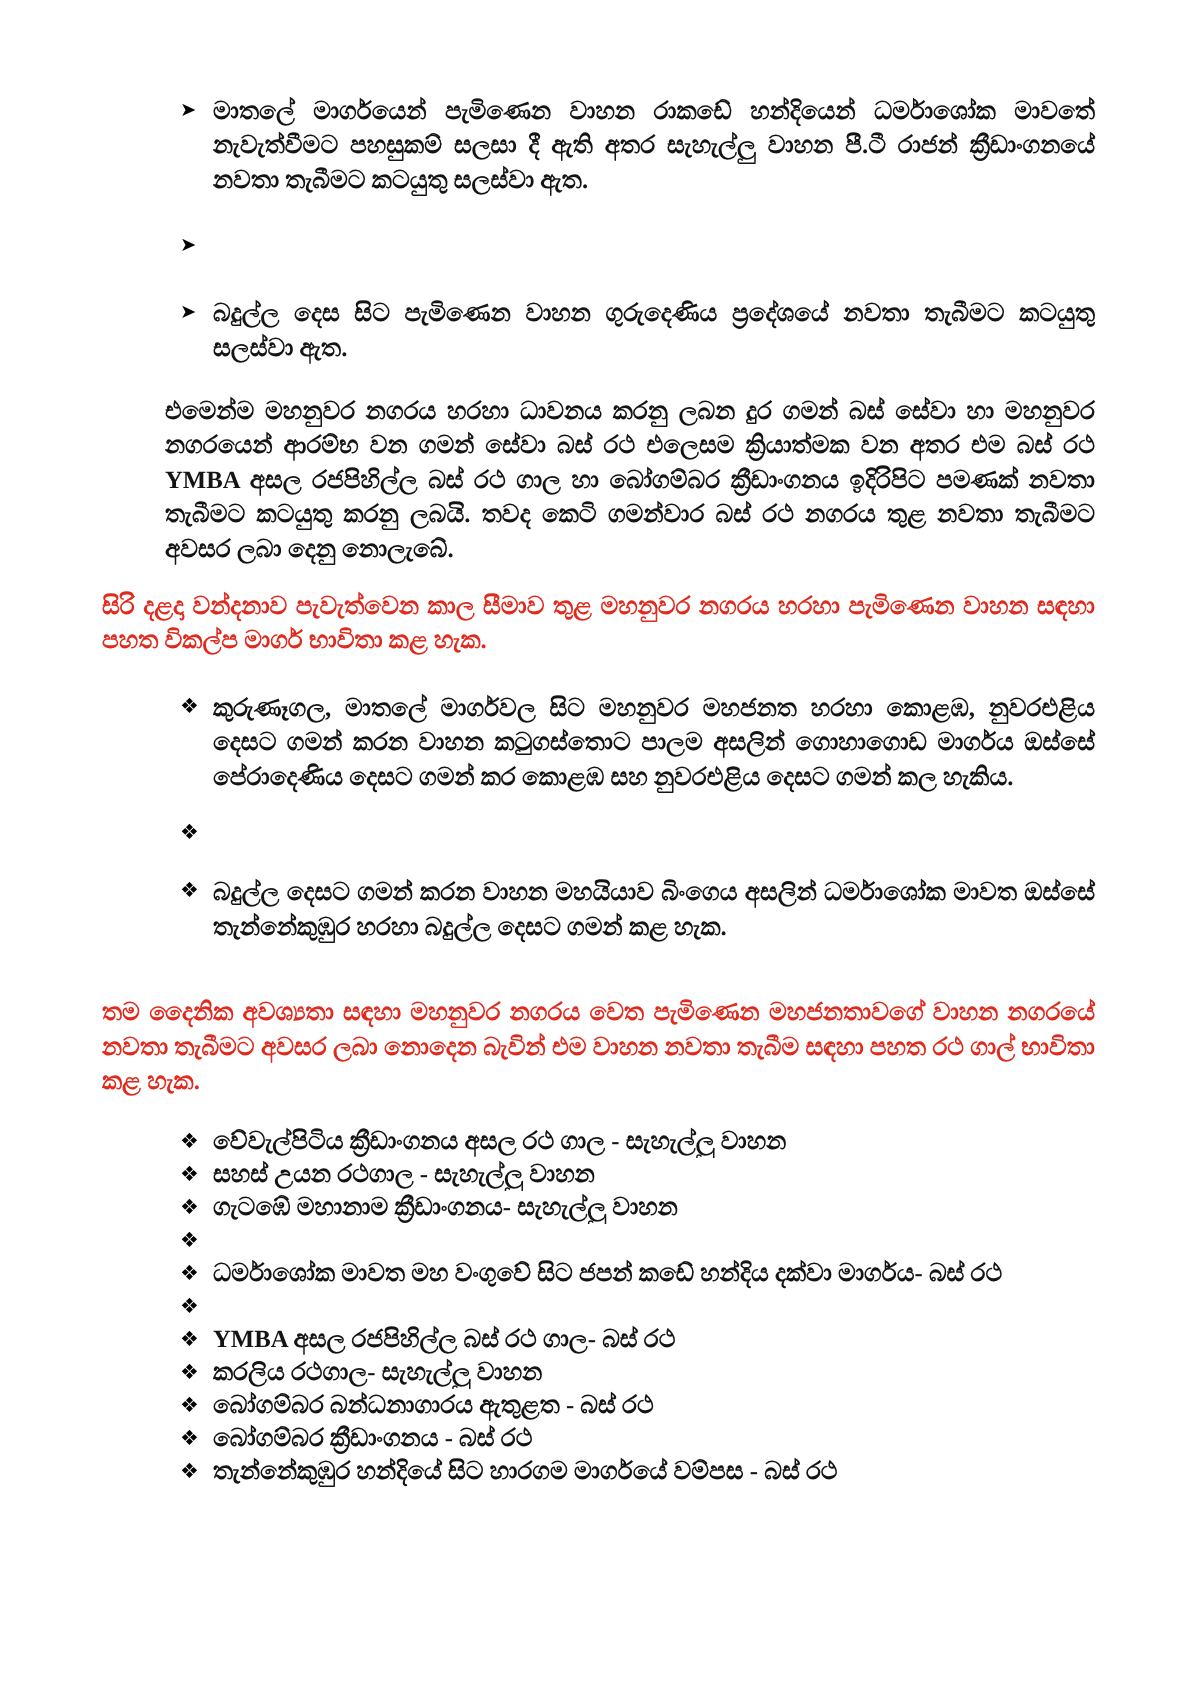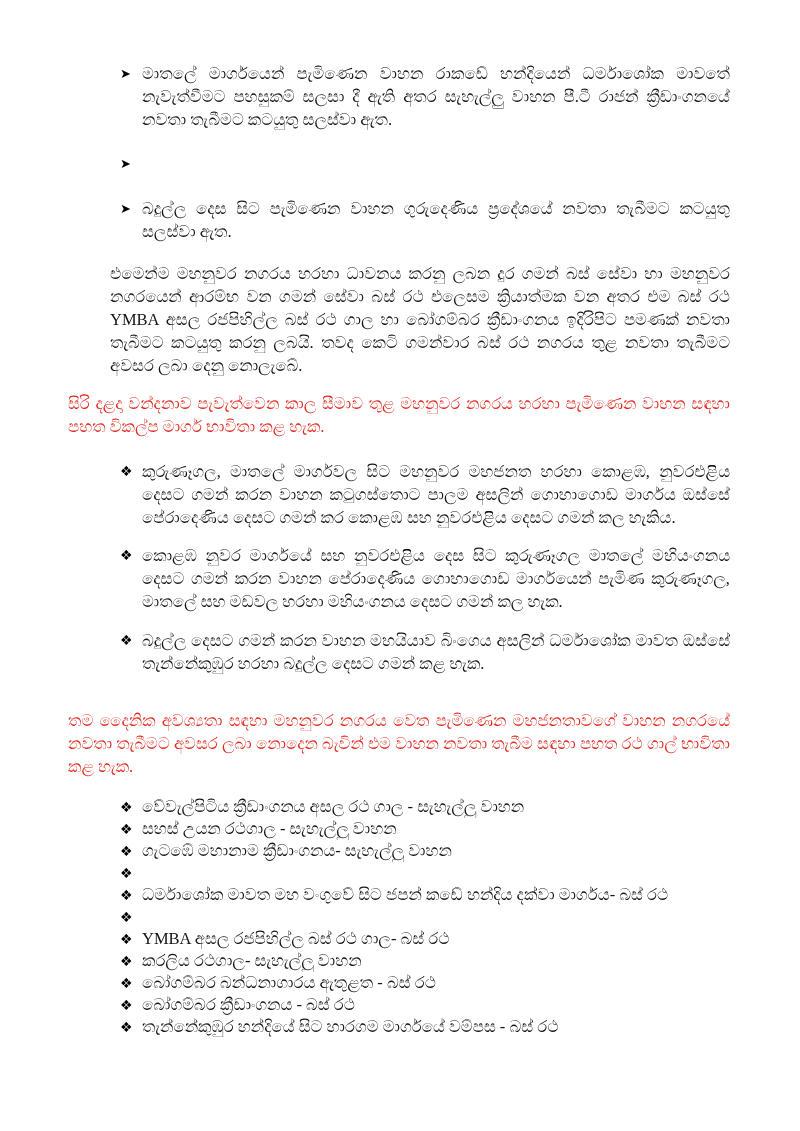--- a/index.html
+++ b/index.html
@@ -16,21 +16,21 @@
     width: 800px;
     height: 1131px;
     background: #ffffff;
     color: var(--ink);
     padding: 62px 70px 0 68px;
     font-size: 16.5px;
     line-height: 23px;
     overflow: hidden;
     position: relative;
   }
-  p { margin: 0; }
+  p { margin: 0; font-weight: bold; }
 
   
   .bullet-row {
     display: flex;
     padding-left: 52px;
   }
   .bullet-row .marker {
     flex: 0 0 22px;
     font-family: "DejaVu Sans", sans-serif;
     font-size: 13px;
@@ -54,21 +54,21 @@
   .mb-d3     { margin-bottom: 34px; }
   .mb-rh2    { margin-bottom: 18px; }
 
   .paragraph {
     text-align: justify;
     text-justify: inter-word;
     margin-left: 42px;
   }
   .red-heading {
     color: var(--red);
-    font-weight: normal;
+    font-weight: bold;
     text-align: justify;
     text-justify: inter-word;
   }
 
   
   .list-row {
     display: flex;
     padding-left: 52px;
     line-height: 22px;
   }
@@ -105,21 +105,20 @@
   <p class="paragraph mb-para">එමෙන්ම මහනුවර නගරය හරහා ධාවනය කරනු ලබන දුර ගමන් බස් සේවා හා මහනුවර නගරයෙන් ආරම්භ වන ගමන් සේවා බස් රථ එලෙසම ක්‍රියාත්මක වන අතර එම බස් රථ YMBA අසල රජපිහිල්ල බස් රථ ගාල හා බෝගම්බර ක්‍රීඩාංගනය ඉදිරිපිට පමණක් නවතා තැබීමට කටයුතු කරනු ලබයි. තවද කෙටි ගමන්වාර බස් රථ නගරය තුළ නවතා තැබීමට අවසර ලබා දෙනු නොලැබේ.</p>
 
   <p class="red-heading mb-rh1">සිරි දළදා වන්දනාව පැවැත්වෙන කාල සීමාව තුළ මහනුවර නගරය හරහා පැමිණෙන වාහන සඳහා පහත විකල්ප මාර්ග භාවිතා කළ හැක.</p>
 
   <div class="bullet-row mb-d1">
     <span class="marker diamond">❖</span>
     <p class="text">කුරුණෑගල, මාතලේ මාර්ගවල සිට මහනුවර මහජනත හරහා කොළඹ, නුවරඑළිය දෙසට ගමන් කරන වාහන කටුගස්තොට පාලම අසලින් ගොහාගොඩ මාර්ගය ඔස්සේ පේරාදෙණිය දෙසට ගමන් කර කොළඹ සහ නුවරඑළිය දෙසට ගමන් කල හැකිය.</p>
   </div>
   <div class="bullet-row mb-d2">
     <span class="marker diamond">❖</span>
-    <p class="text">කොළඹ නුවර මාර්ගයේ සහ නුවරඑළිය දෙස සිට කුරුණෑගල මාතලේ මහියංගනය දෙසට ගමන් කරන වාහන පේරාදෙණිය ගොහාගොඩ මාර්ගයෙන් පැමිණ කුරුණෑගල, මාතලේ සහ මඩවල හරහා මහියංගනය දෙසට ගමන් කල හැක.</p>
   </div>
   <div class="bullet-row mb-d3">
     <span class="marker diamond">❖</span>
     <p class="text">බදුල්ල දෙසට ගමන් කරන වාහන මහයියාව බිංගෙය අසලින් ධර්මාශෝක මාවත ඔස්සේ තැන්නේකුඹුර හරහා බදුල්ල දෙසට ගමන් කළ හැක.</p>
   </div>
 
   <p class="red-heading mb-rh2">තම දෛනික අවශ්‍යතා සඳහා මහනුවර නගරය වෙත පැමිණෙන මහජනතාවගේ වාහන නගරයේ නවතා තැබීමට අවසර ලබා නොදෙන බැවින් එම වාහන නවතා තැබීම සඳහා පහත රථ ගාල් භාවිතා කළ හැක.</p>
 
   <div class="list-row">
     <span class="marker">❖</span>

